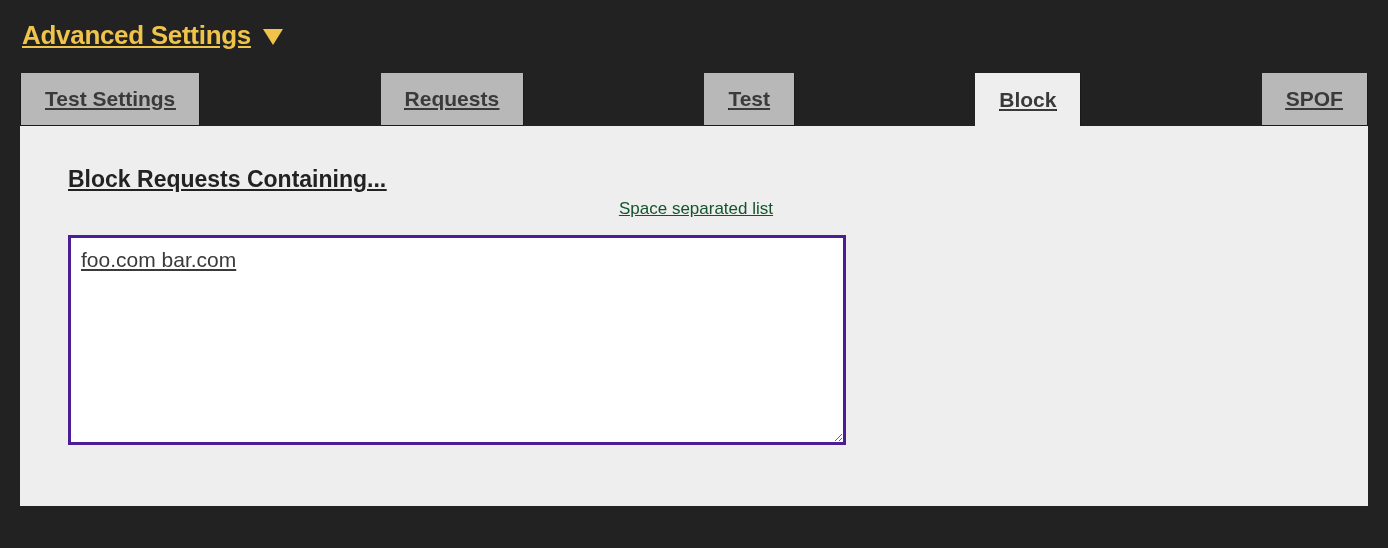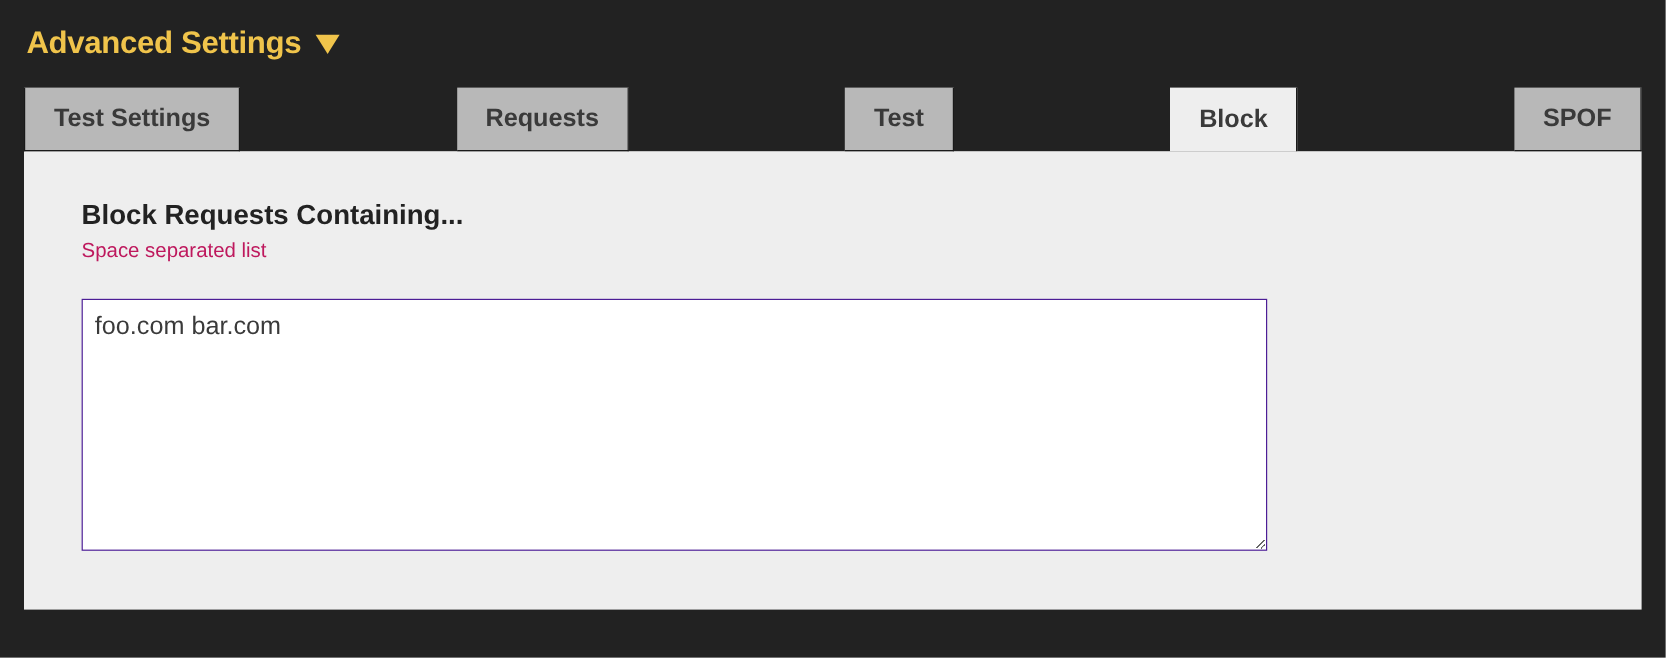--- a/index.html
+++ b/index.html
@@ -1,18 +1,19 @@
 <!DOCTYPE html>
 <html><head>
   <meta charset="utf-8">
   <style>
     * {
       box-sizing: border-box;
       margin: 0;
       padding: 0;
+      text-decoration: underline;
     }
     body {
       background: #222222;
       font-family: Arial, Helvetica, sans-serif;
       width: 1388px;
       height: 548px;
       padding: 20px;
     }
     .header {
       display: flex;
@@ -63,28 +64,29 @@
       padding: 40px 44px 44px 48px;
       min-height: 380px;
     }
     .panel-heading {
       color: #222222;
       font-size: 23px;
       font-weight: bold;
       margin-bottom: 6px;
     }
     .panel-subtext {
-      color: #be185d;
+      color: #14532d;
       font-size: 17px;
-      margin-bottom: 30px;
+      margin-bottom: 16px;
+      text-align: center;
     }
     .block-textarea {
-      width: 988px;
+      width: 778px;
       height: 210px;
-      border: 1px solid #4c1d95;
+      border: 3px solid #4c1d95;
       background: #ffffff;
       padding: 10px 10px;
       font-size: 21px;
       font-family: Arial, Helvetica, sans-serif;
       color: #3a3a3a;
       resize: both;
       outline: none;
     }
   </style>
 </head>

